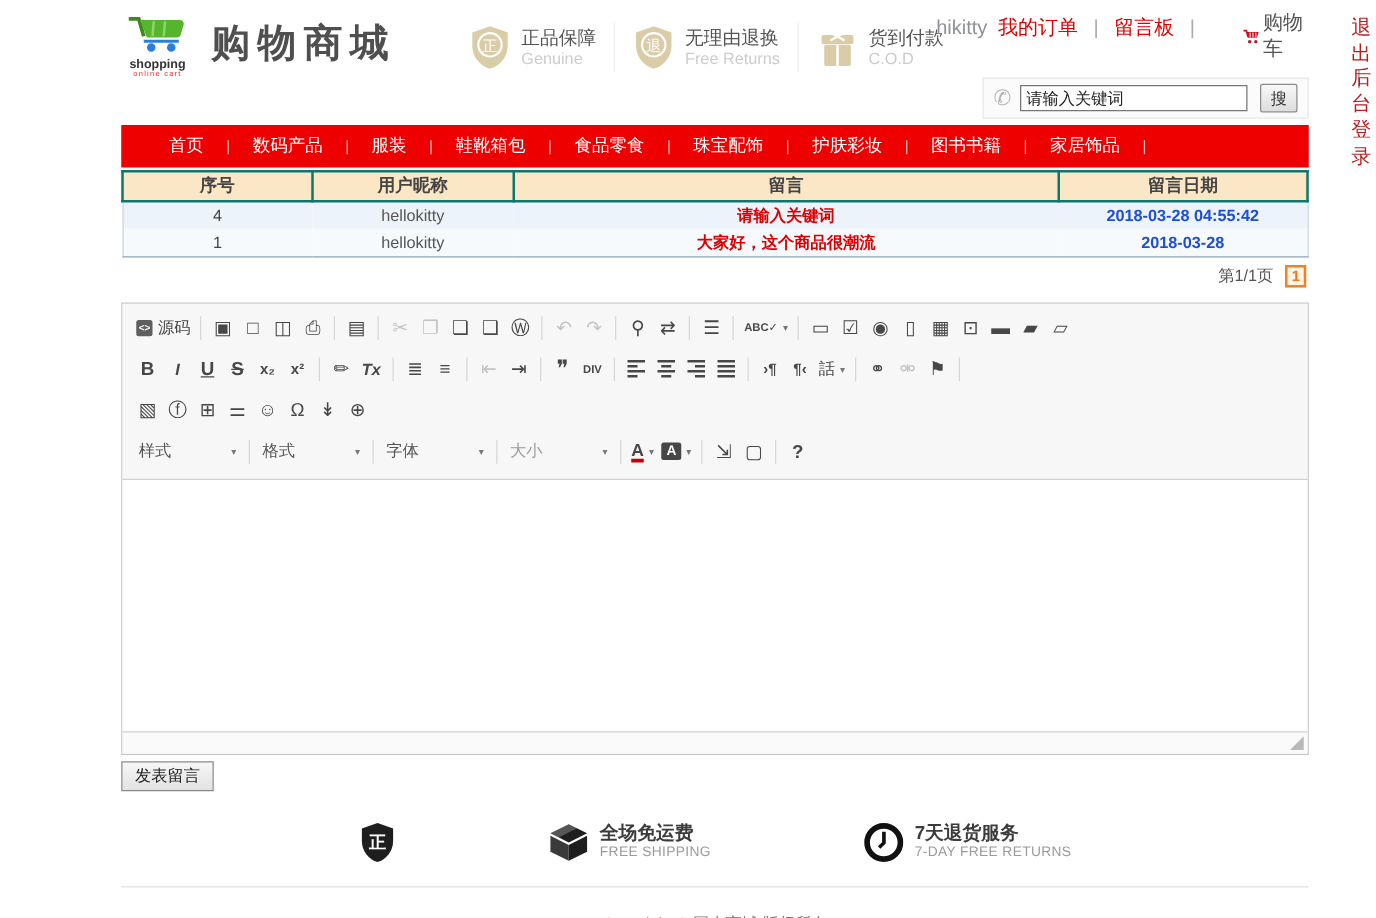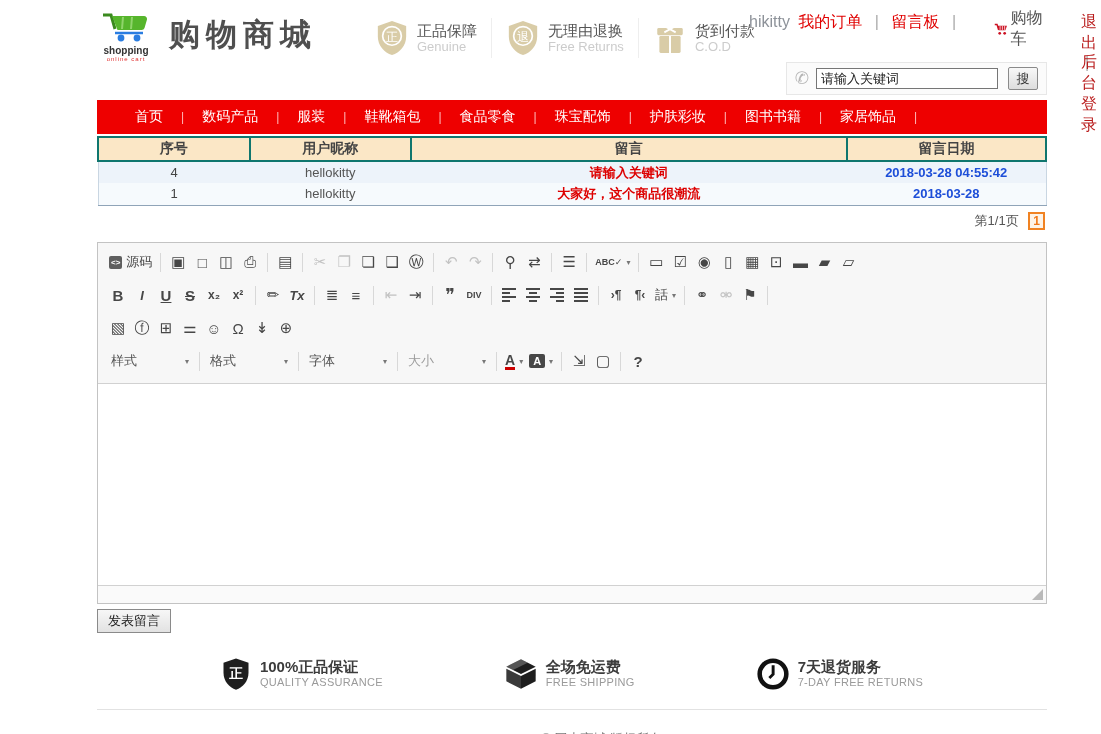--- a/index.html
+++ b/index.html
@@ -533,24 +533,20 @@
   
   <button class="submit-btn">发表留言</button>
 
   
   <div class="features">
     <div class="feature">
       <svg width="30" height="34" viewBox="0 0 24 27">
         <path d="M12 1 L22 4.5 V12.5 C22 19 17.5 24.5 12 26 C6.5 24.5 2 19 2 12.5 V4.5 Z" fill="#1e1e1e"></path>
         <text x="12" y="17" text-anchor="middle" font-size="11" font-weight="bold" fill="#fff">正</text>
       </svg>
-      <div class="f-txt">
-        <div class="f-zh">100%正品保证</div>
-        <div class="f-en">QUALITY ASSURANCE</div>
-      </div>
     </div>
     <div class="feature">
       <svg width="32" height="32" viewBox="0 0 24 24">
         <polygon points="12,1 23,6.5 12,12 1,6.5" fill="#1e1e1e"></polygon>
         <polygon points="23,8 23,17.5 12,23 12,13.5" fill="#1e1e1e"></polygon>
         <polygon points="1,8 12,13.5 12,23 1,17.5" fill="#3a3a3a"></polygon>
         <polygon points="12,1 17,3.5 6,9 1,6.5" fill="#fff" opacity="0.25"></polygon>
       </svg>
       <div class="f-txt">
         <div class="f-zh">全场免运费</div>

